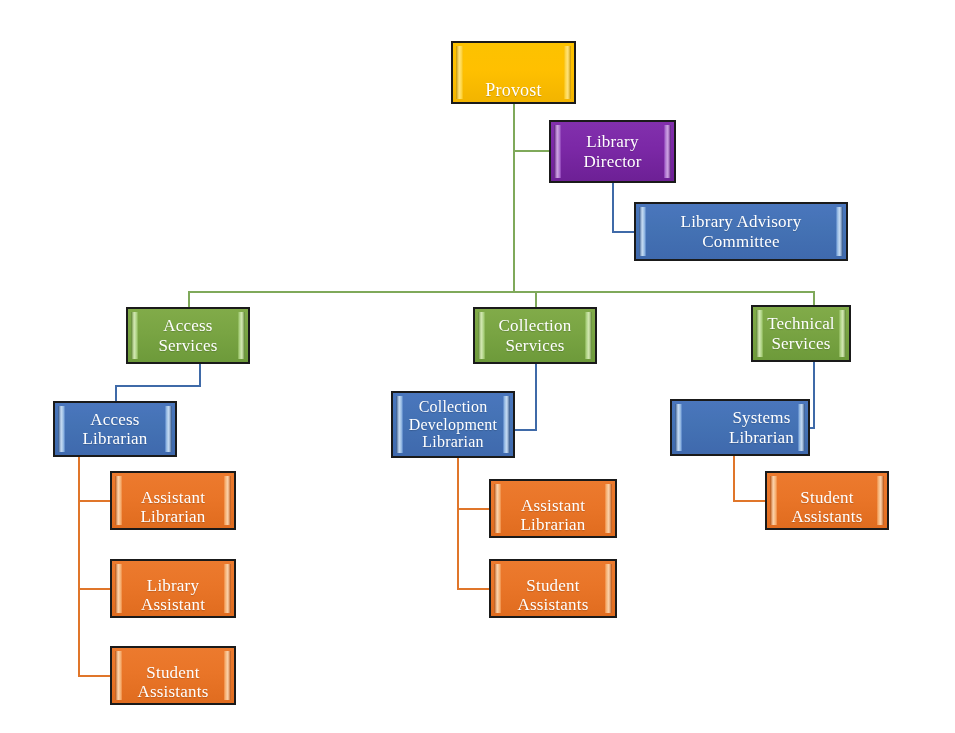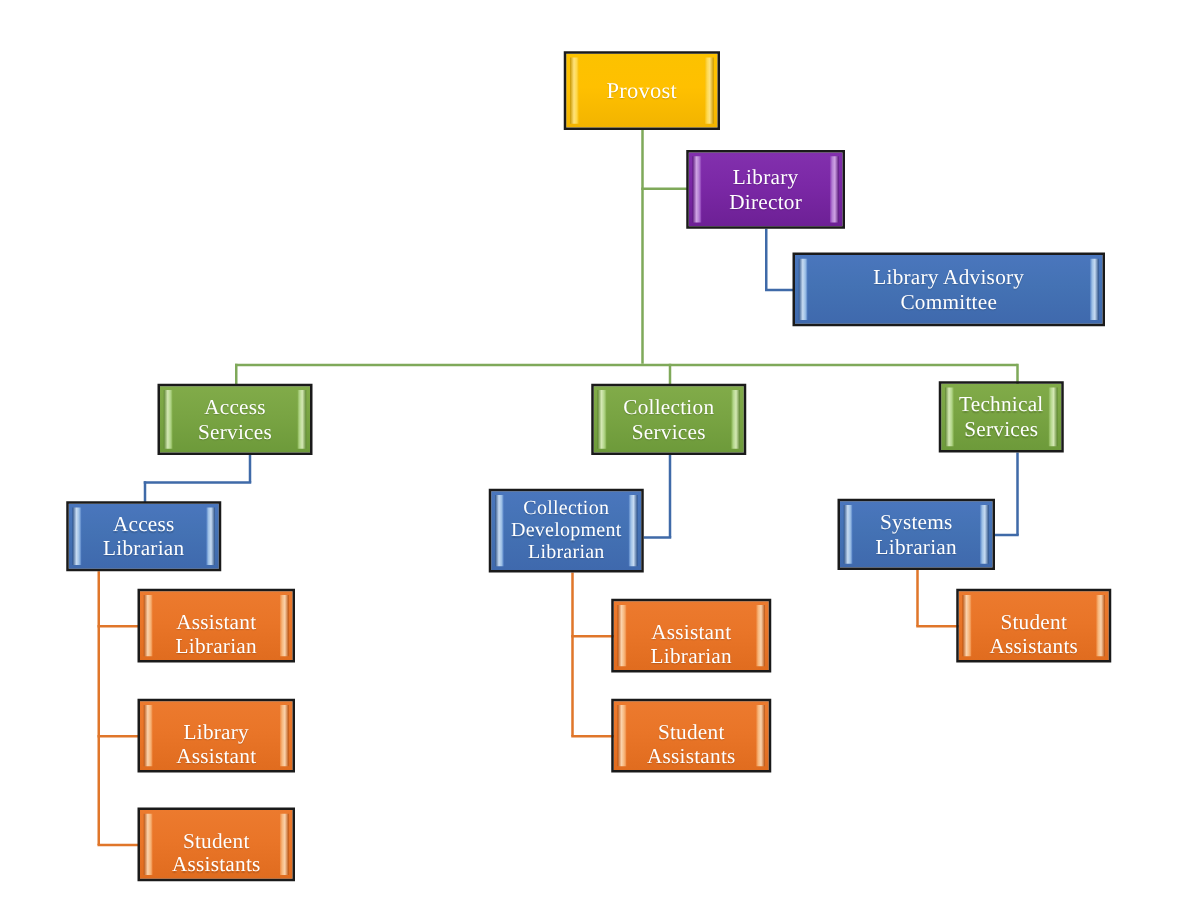--- a/index.html
+++ b/index.html
@@ -117,21 +117,21 @@
     background: linear-gradient(to bottom, #ec7a2e 0%, #e97528 45%, #e06c1f 100%);
     align-items: flex-end;
   }
   .node.orange::before {
     background: linear-gradient(to right, #b85312 0%, #fbd2ab 45%, #f7b87e 75%, #ef8a42 100%);
   }
   .node.orange::after {
     background: linear-gradient(to left, #b85312 0%, #fbd2ab 45%, #f7b87e 75%, #ef8a42 100%);
   }
 
-  .fs-18 { font-size: 18px; }
+  .fs-18 { font-size: 18px; align-items: flex-end; }
   .fs-17 { font-size: 17px; }
   .fs-16 { font-size: 16px; }
 </style>
 </head>
 <body>
 
 <div id="chart-canvas">
 
   <div class="conn v green" style="left:513px; top:104px; height:187px;"></div>
 
@@ -169,21 +169,21 @@
 
   <div class="node gold fs-18" style="left:451px; top:41px; width:125px; height:63px;">
     <span class="label">Provost</span>
   </div>
 
   <div class="node purple fs-17" style="left:549px; top:120px; width:127px; height:63px;">
     <span class="label">Library
 Director</span>
   </div>
 
-  <div class="node blue fs-17" style="left:634px; top:202px; width:250px; height:59px;">
+  <div class="node blue fs-17" style="left:634px; top:202px; width:214px; height:59px;">
     <span class="label">Library Advisory
 Committee</span>
   </div>
 
   <div class="node green fs-17" style="left:126px; top:307px; width:124px; height:57px;">
     <span class="label">Access
 Services</span>
   </div>
 
   <div class="node green fs-17" style="left:473px; top:307px; width:124px; height:57px;">
@@ -200,21 +200,21 @@
     <span class="label">Access
 Librarian</span>
   </div>
 
   <div class="node blue fs-16" style="left:391px; top:391px; width:124px; height:67px; padding:2px 6px;">
     <span class="label">Collection
 Development
 Librarian</span>
   </div>
 
-  <div class="node blue fs-17" style="left:670px; top:399px; width:126px; height:57px;">
+  <div class="node blue fs-17" style="left:670px; top:399px; width:140px; height:57px;justify-content:flex-end;">
     <span class="label">Systems
 Librarian</span>
   </div>
 
   <div class="node orange fs-17" style="left:110px; top:471px; width:126px; height:59px;">
     <span class="label">Assistant
 Librarian</span>
   </div>
 
   <div class="node orange fs-17" style="left:110px; top:559px; width:126px; height:59px;">

